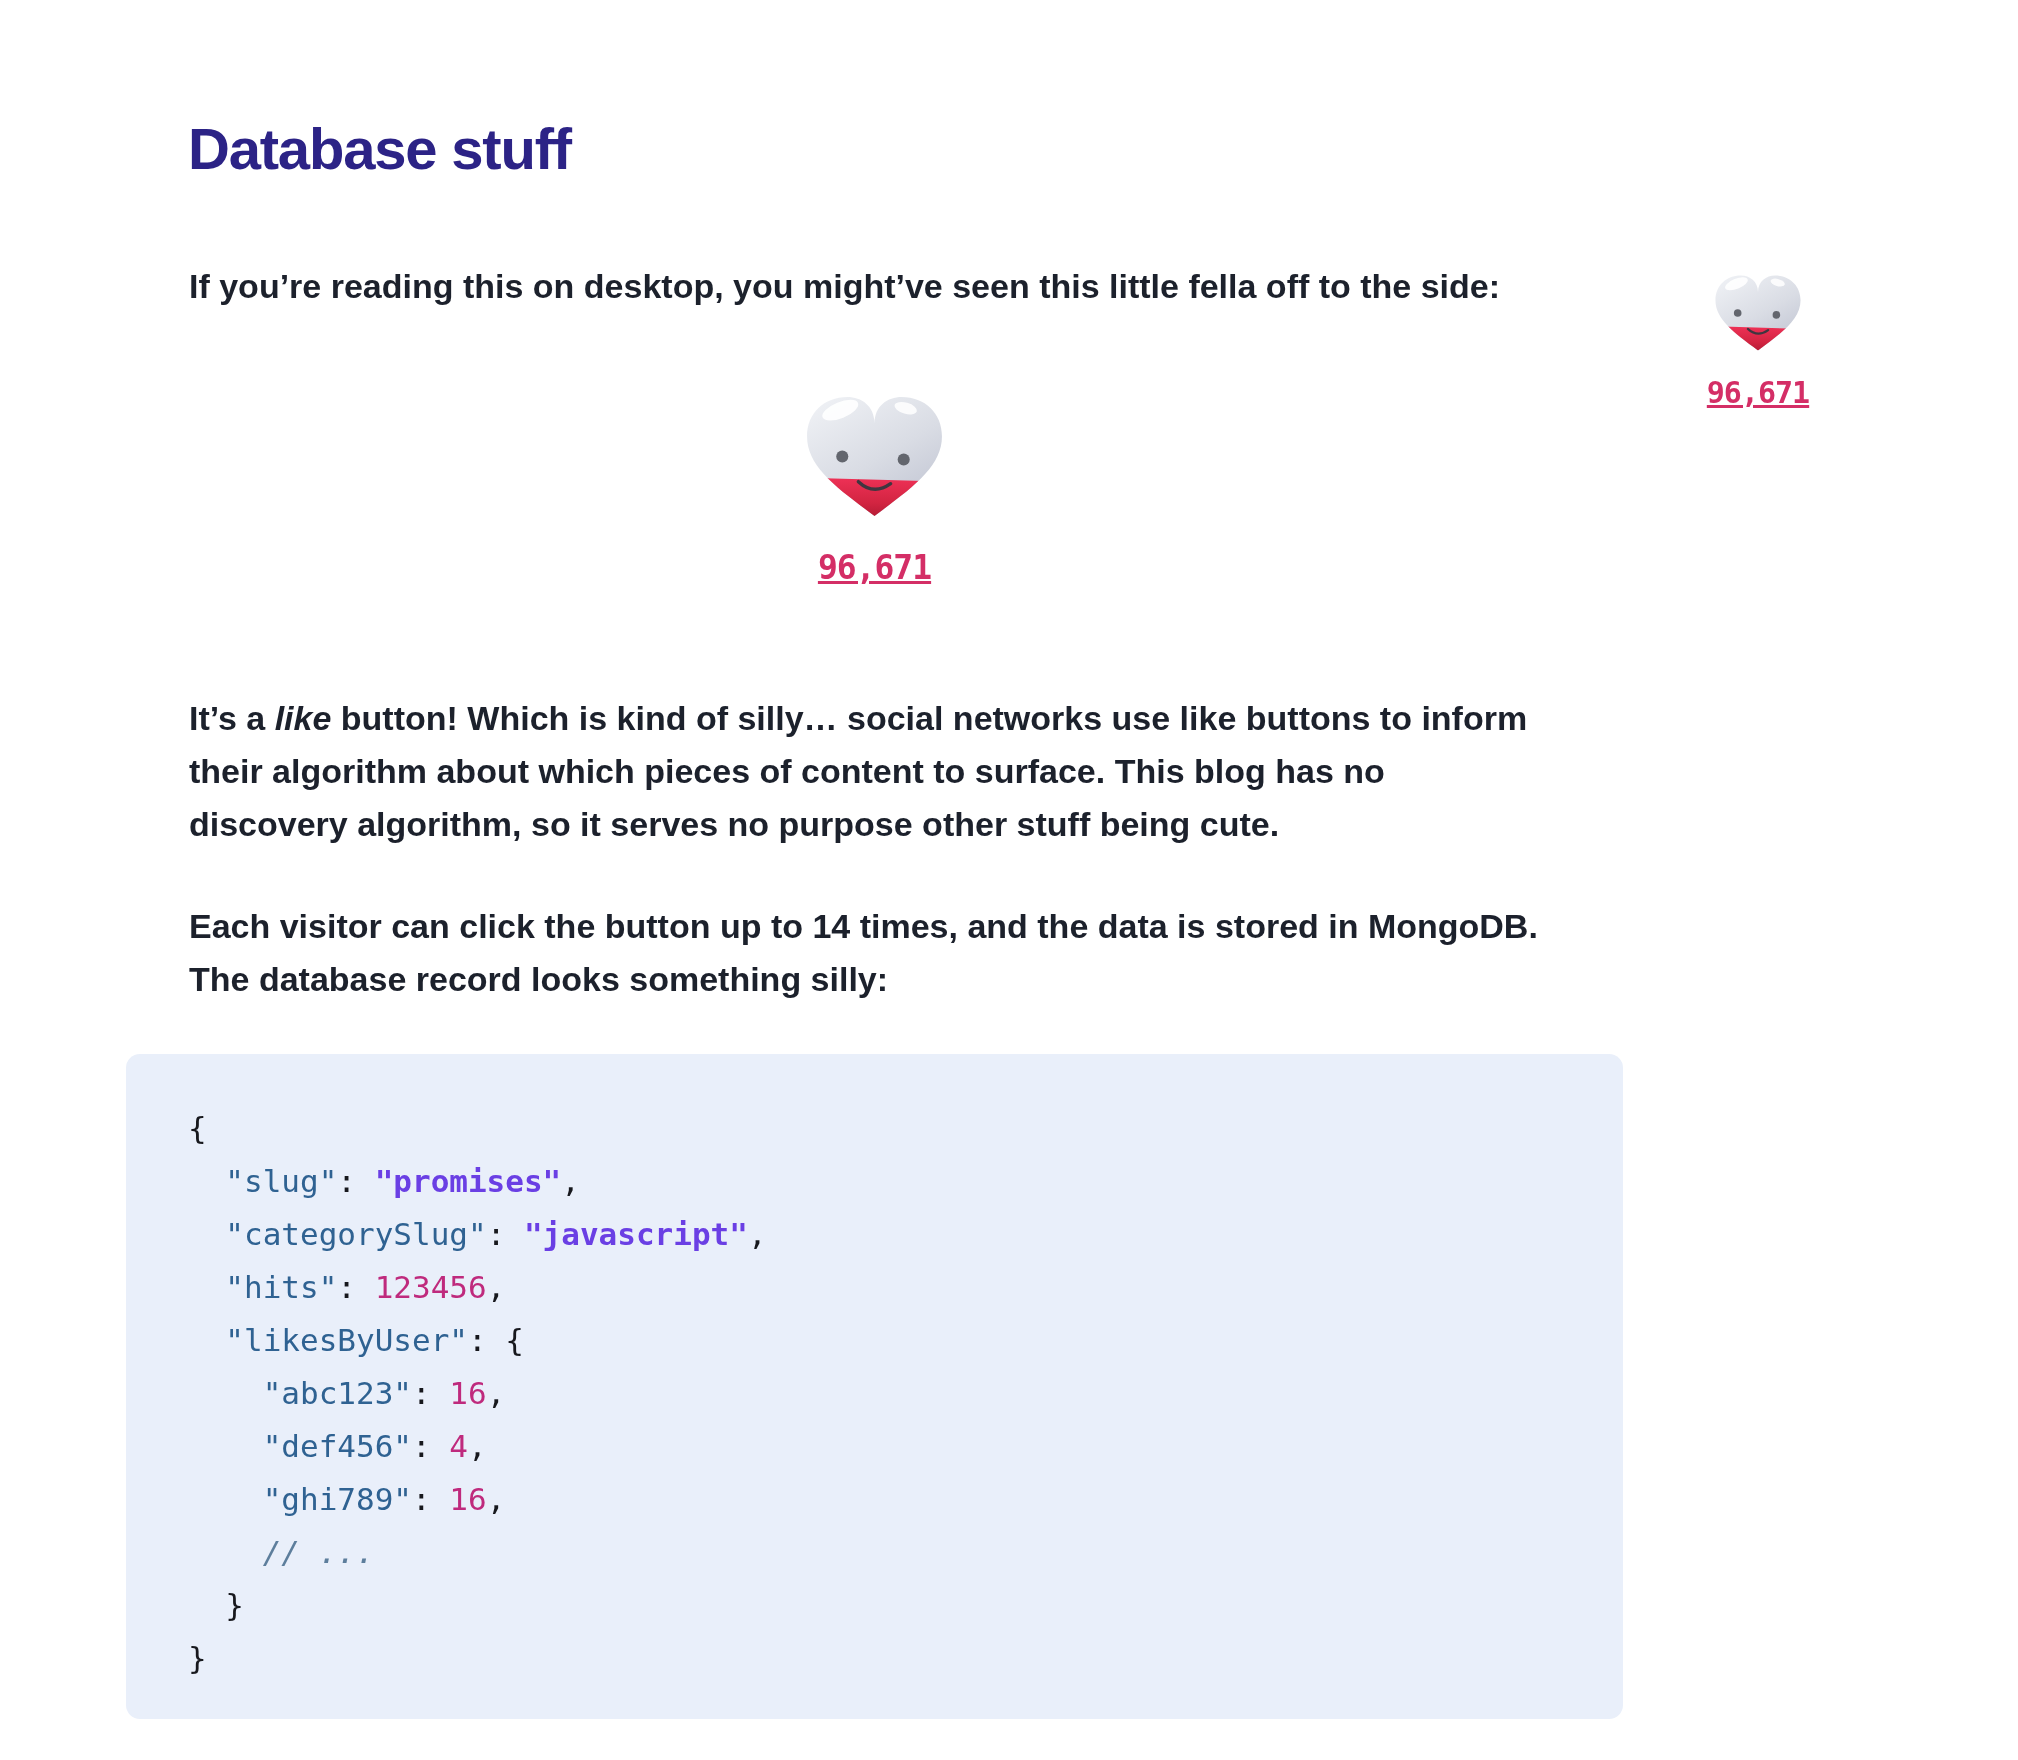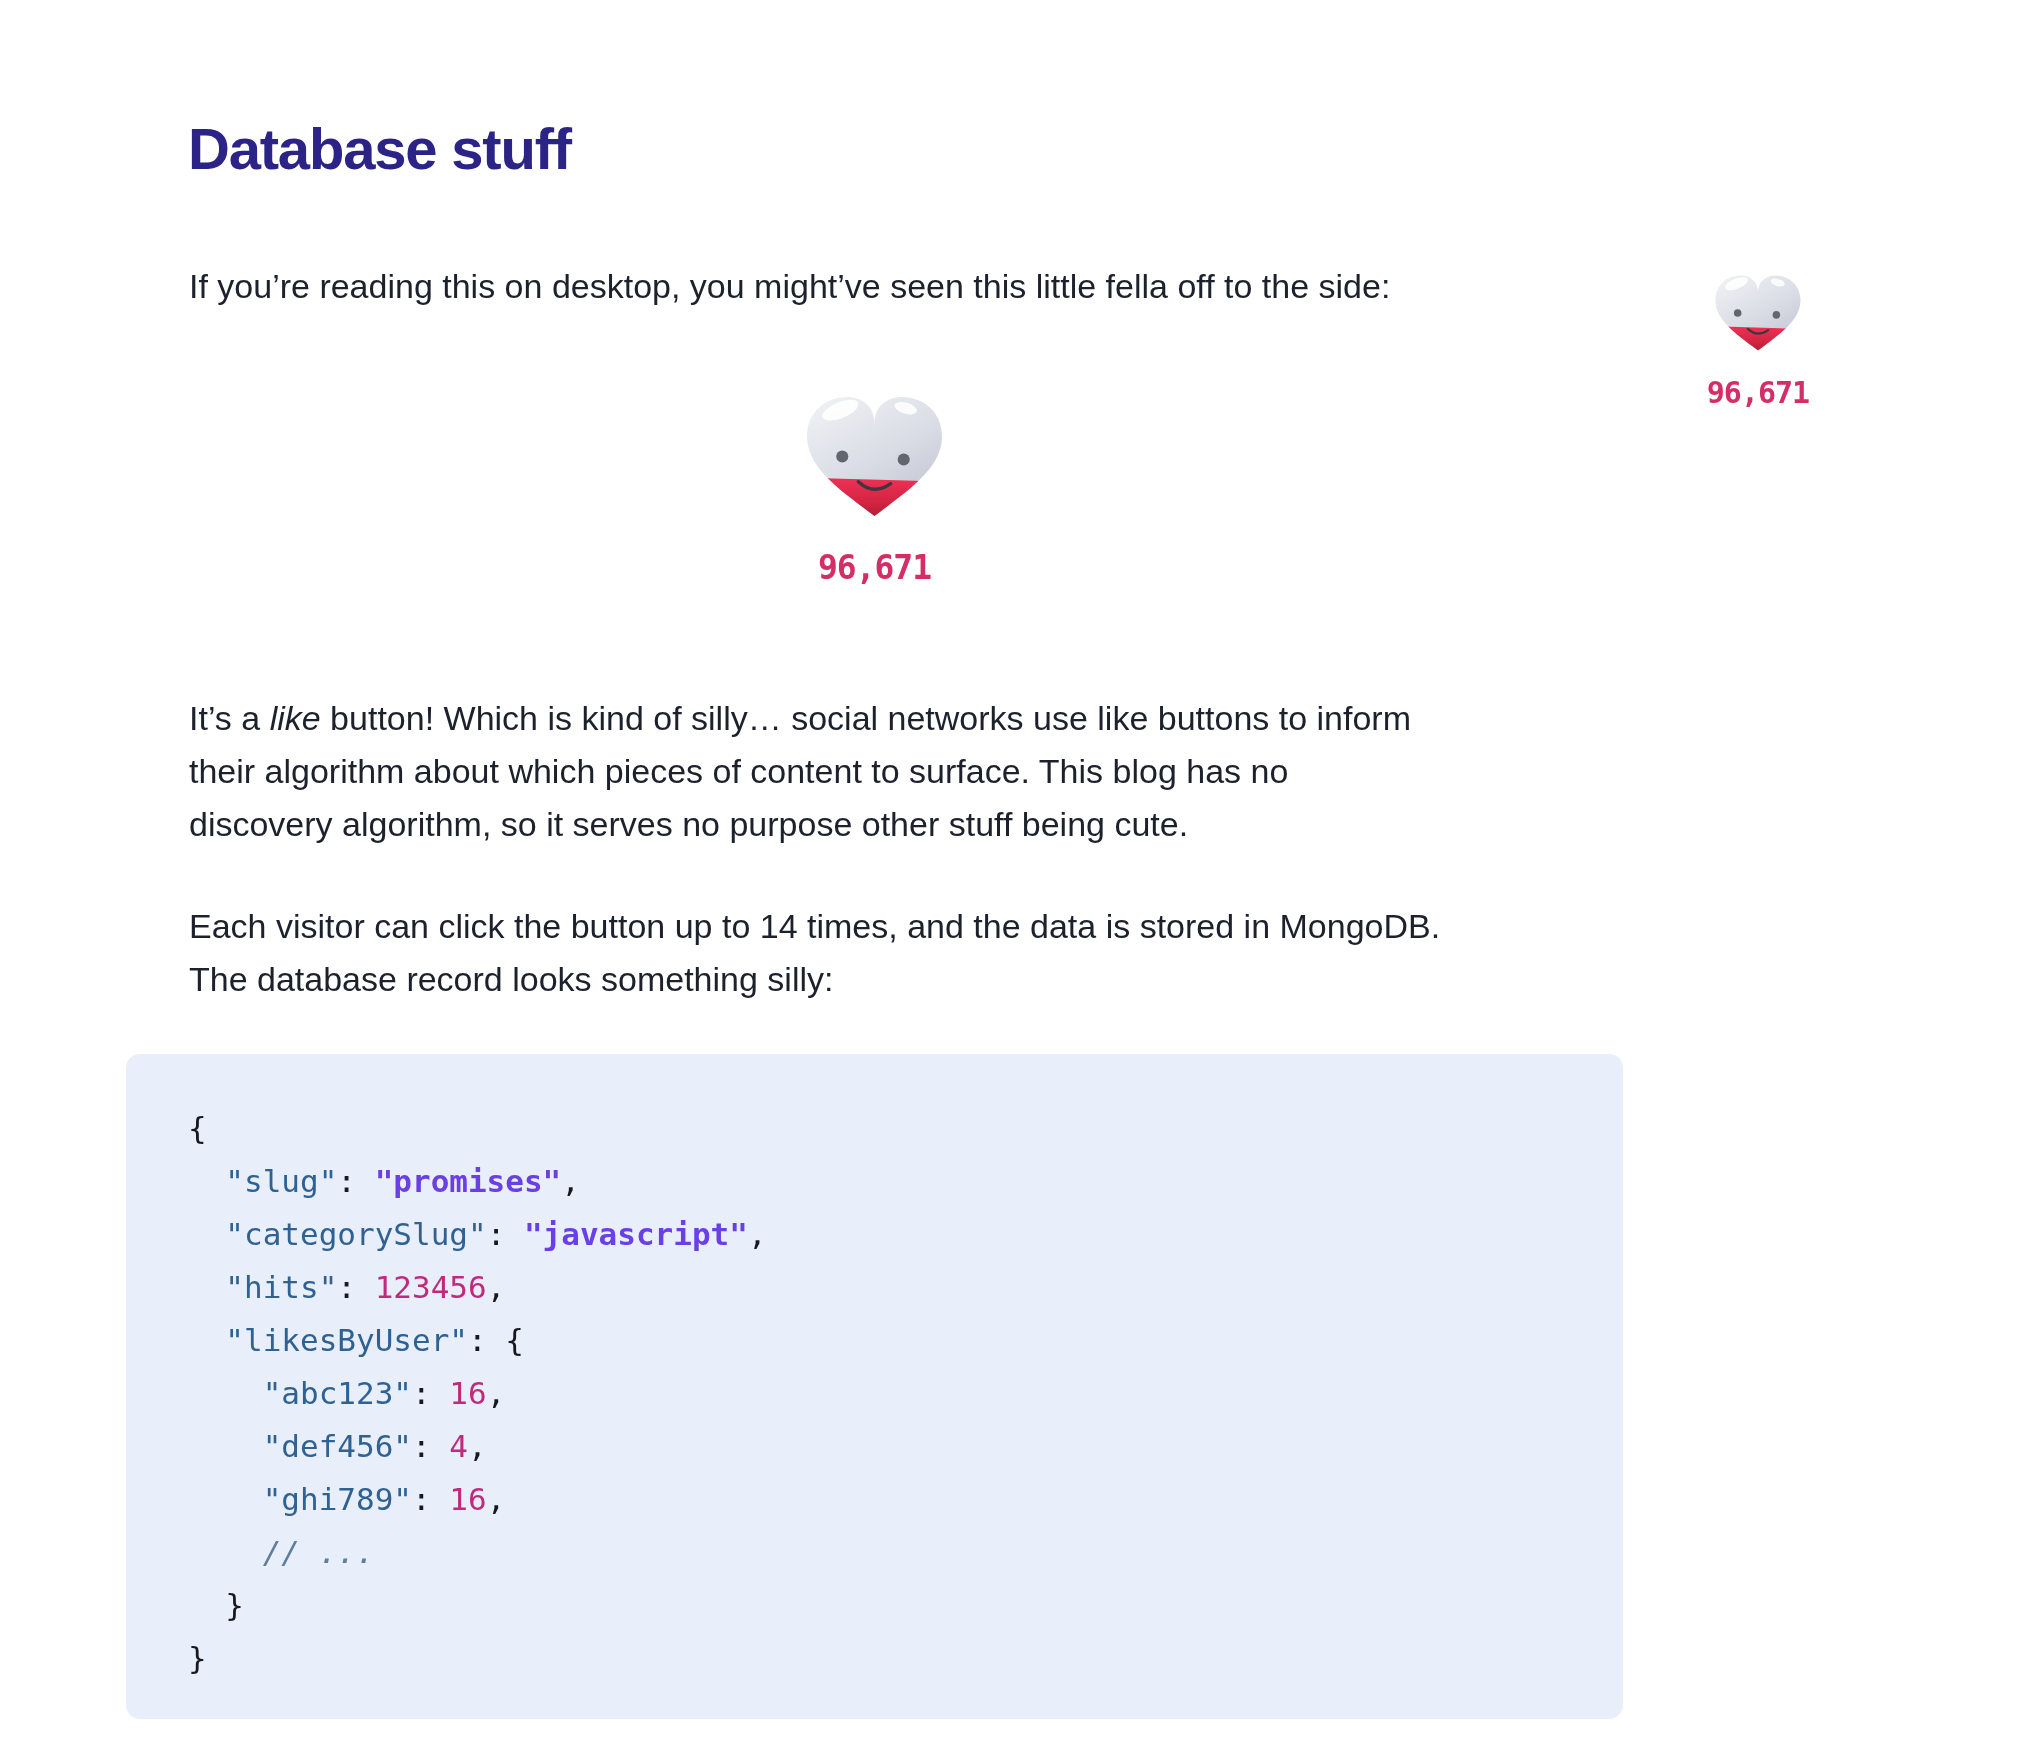--- a/index.html
+++ b/index.html
@@ -23,41 +23,42 @@
     font-weight: 800;
     letter-spacing: -1.2px;
     color: var(--heading, #2c2386);
   }
   .para {
     position: absolute;
     left: 189px;
     margin: 0;
     font-size: 34px;
     line-height: 53px;
-    font-weight: 400;
+    font-weight: 700;
     color: var(--body-text, #1c212c);
   }
   .para .pline { display: block; }
   .para em { font-style: italic; }
   .p-intro { top: 228px; width: 1400px; }
   .p-like  { top: 660px; width: 1400px; }
   .p-mongo { top: 868px; width: 1400px; }
 
   
   .like-widget {
     position: absolute;
     display: flex;
     flex-direction: column;
     align-items: center;
   }
   .like-widget .count {
     font-family: "DejaVu Sans Mono", monospace;
     font-weight: bold;
     color: var(--like-count, #d42e66);
     letter-spacing: -1px;
+    text-decoration: underline;
   }
   .widget-inline { left: 189px; top: 361px; width: 1371px; }
   .widget-inline .heart-svg { width: 145px; height: 127px; }
   .widget-inline .count { margin-top: 28px; font-size: 33px; }
   .widget-side { left: 1655px; top: 241px; width: 206px; }
   .widget-side .heart-svg { width: 92px; height: 80px; }
   .widget-side .count { margin-top: 22px; font-size: 30px; }
   .heart-btn { background: none; border: none; padding: 0; cursor: pointer; line-height: 0; }
 
   

